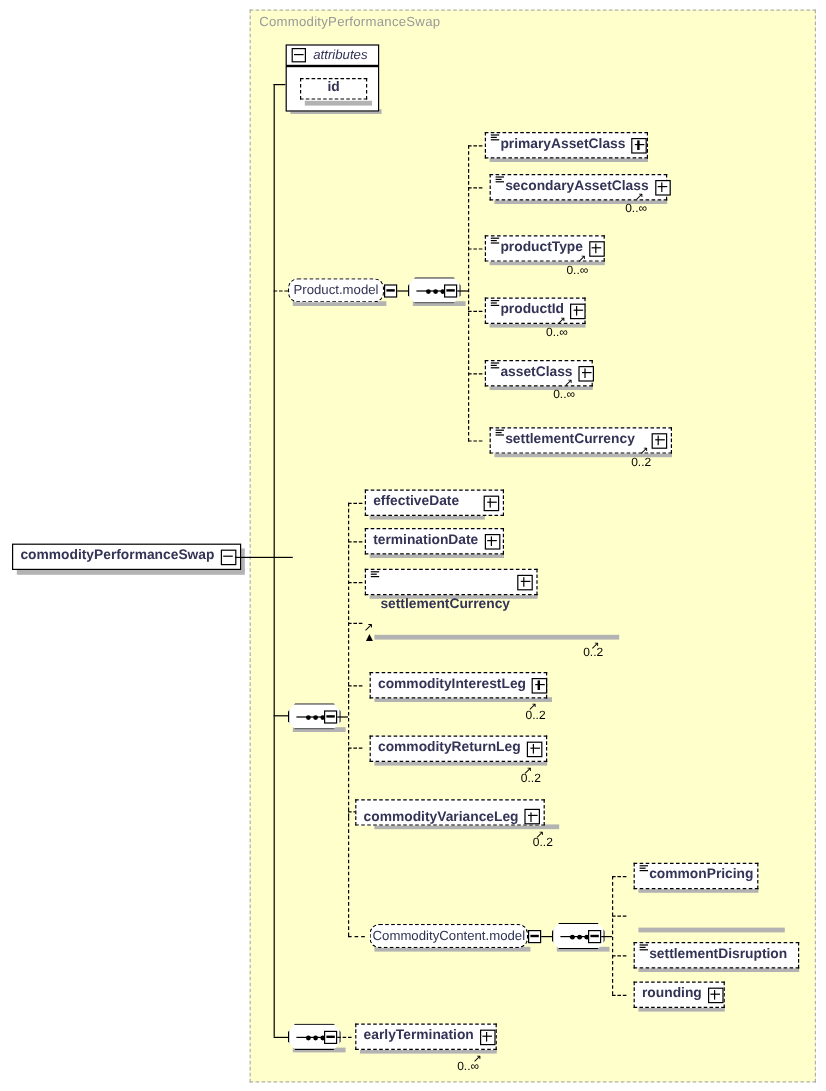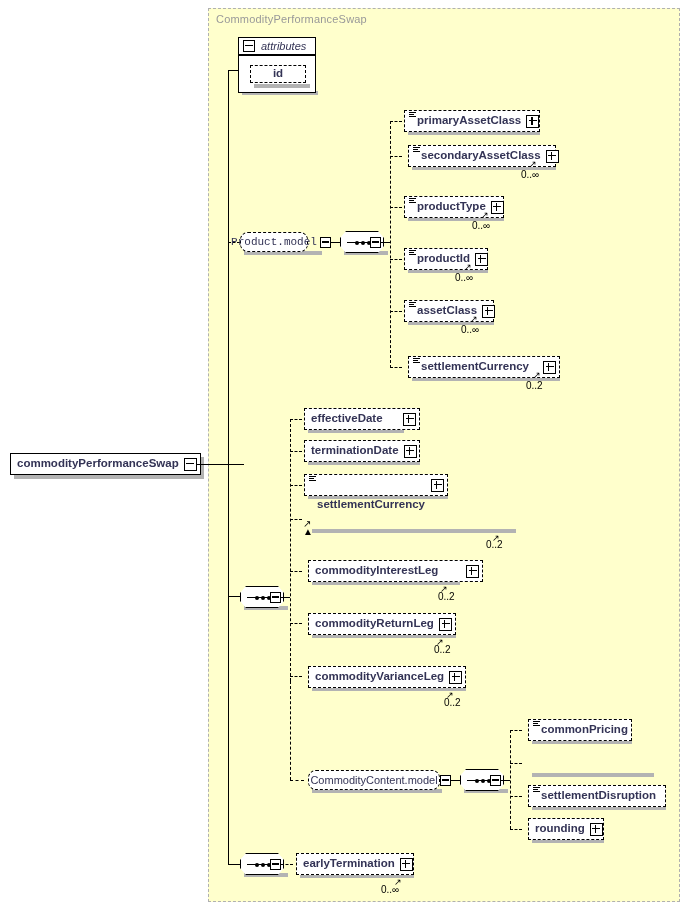--- a/index.html
+++ b/index.html
@@ -253,21 +253,21 @@
   <div class="attr-head" style="left:238px; top:37px; width:78px;">
     <span class="minusbox"></span>
     <span class="lbl">attributes</span>
   </div>
   <div class="shadow" style="left:254px; top:84px; width:56px; height:4px;"></div>
   <div class="node thin-dashed" style="left:250px; top:65px; width:56px; height:18px; justify-content:center;">
     <span class="lbl" style="font-weight:bold; padding:0;">id</span>
   </div>
 
   <div class="shadow" style="left:244px; top:251px; width:78px; height:4px;"></div>
-  <div class="modelgroup" style="left:240px; top:232px; width:68px;font-family:Liberation Mono, monospace;">
+  <div class="modelgroup" style="left:240px; top:232px; width:80px;">
     <span class="lbl">Product.model</span>
   </div>
   <div class="expander-out" style="left:320px; top:236.5px;"></div>
   <div class="hline" style="left:331px; top:241.5px; width:9px;"></div>
 
   <div class="shadow" style="left:344px; top:251px; width:44px; height:4px;"></div>
   <div class="seq" style="left:340px; top:231px;">
     <span class="bar"></span>
     <span class="dot" style="left:14px;"></span>
     <span class="dot" style="left:20px;"></span>
@@ -405,37 +405,37 @@
     <span class="expander plus" style="margin-left:auto;"></span>
   </div>
 
   <div class="shadow" style="left:312px; top:529px; width:204px; height:4px;"></div>
   <div class="arrowmark" style="left:303px; top:519px;">↗</div>
   <div class="arrowmark" style="left:303px; top:527px;">▲</div>
   <div class="occ" style="left:492px; top:534px;">↗</div>
   <div class="card" style="left:486px; top:539px;">0..2</div>
 
   <div class="shadow" style="left:312px; top:581px; width:148px; height:4px;"></div>
-  <div class="node dashed" style="left:308px; top:560px; width:175px;">
+  <div class="node dashed" style="left:308px; top:560px; width:148px;">
     <span class="lbl">commodityInterestLeg</span>
     <span class="expander plus" style="margin-left:auto;"></span>
   </div>
   <div class="occ" style="left:440px; top:585px;">↗</div>
   <div class="card" style="left:438px; top:591px;">0..2</div>
 
   <div class="shadow" style="left:312px; top:634px; width:144px; height:4px;"></div>
   <div class="node dashed" style="left:308px; top:613px; width:148px;">
     <span class="lbl">commodityReturnLeg</span>
     <span class="expander plus" style="margin-left:auto;"></span>
   </div>
   <div class="occ" style="left:436px; top:638px;">↗</div>
   <div class="card" style="left:434px; top:644px;">0..2</div>
 
   <div class="shadow" style="left:312px; top:687px; width:154px; height:4px;"></div>
-  <div class="node dashed" style="left:308px; top:666px; width:158px;">
+  <div class="node dashed" style="left:296px; top:666px; width:158px;align-items:flex-end;">
     <span class="lbl">commodityVarianceLeg</span>
     <span class="expander plus" style="margin-left:auto;"></span>
   </div>
   <div class="occ" style="left:446px; top:691px;">↗</div>
   <div class="card" style="left:444px; top:697px;">0..2</div>
 
   <div class="shadow" style="left:312px; top:789px; width:130px; height:4px;"></div>
   <div class="modelgroup" style="left:308px; top:770px; width:132px;text-align:right;">
     <span class="lbl">CommodityContent.model</span>
   </div>

